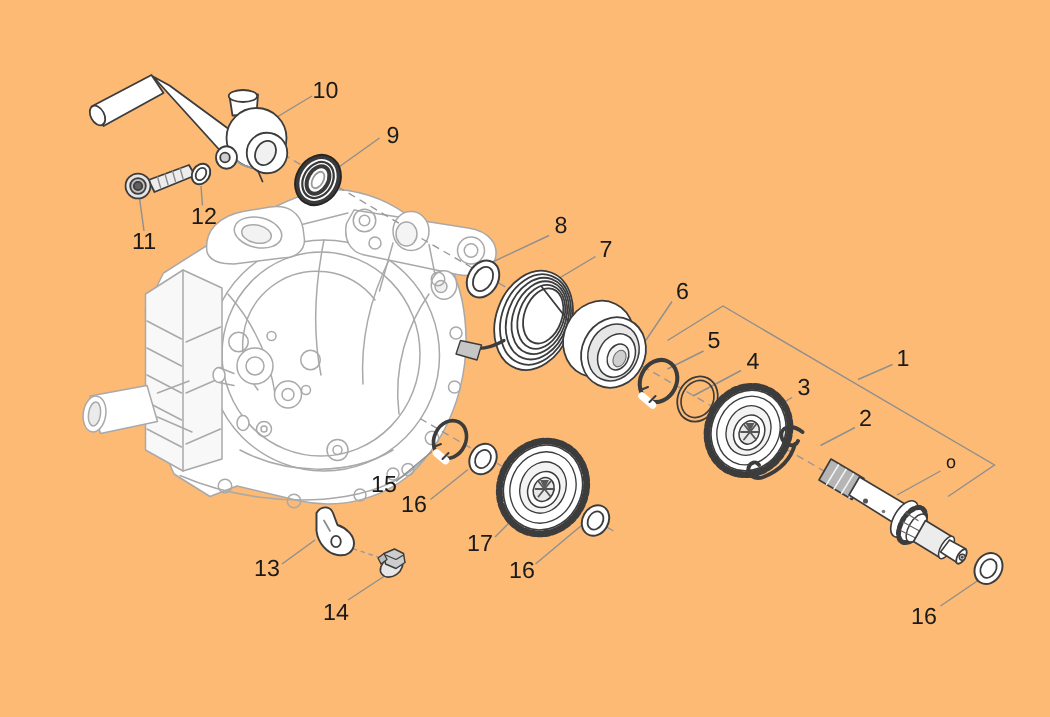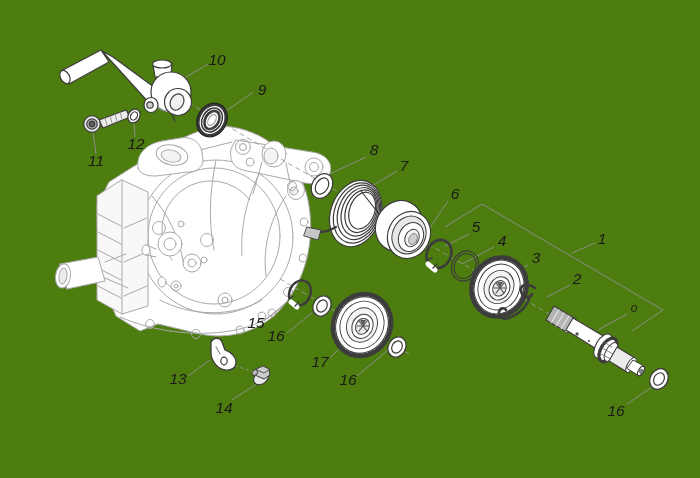--- a/index.html
+++ b/index.html
@@ -1,17 +1,17 @@
 <!DOCTYPE html>
 <html><head>
 <meta charset="utf-8">
 <style>
   html,body{margin:0;padding:0;background:#ffffff;}
-  .stage{position:relative;width:700px;height:478px;background:#4d7c0f;overflow:hidden;
-         font-family:"Liberation Sans", sans-serif;font-style:italic;}
+  .stage{position:relative;width:700px;height:478px;background:#fdba74;overflow:hidden;
+         font-family:"Liberation Sans", sans-serif;}
   svg{display:block;}
   text.callout{font-family:"Liberation Sans", sans-serif;font-size:15.5px;fill:#1a1a1a;}
   text.marker{font-family:"Liberation Sans", sans-serif;font-size:12px;fill:#1a1a1a;}
 </style>
 </head>
 <body>
 
 <div class="stage">
 <svg width="700" height="478" viewBox="0 0 700 478">
 

